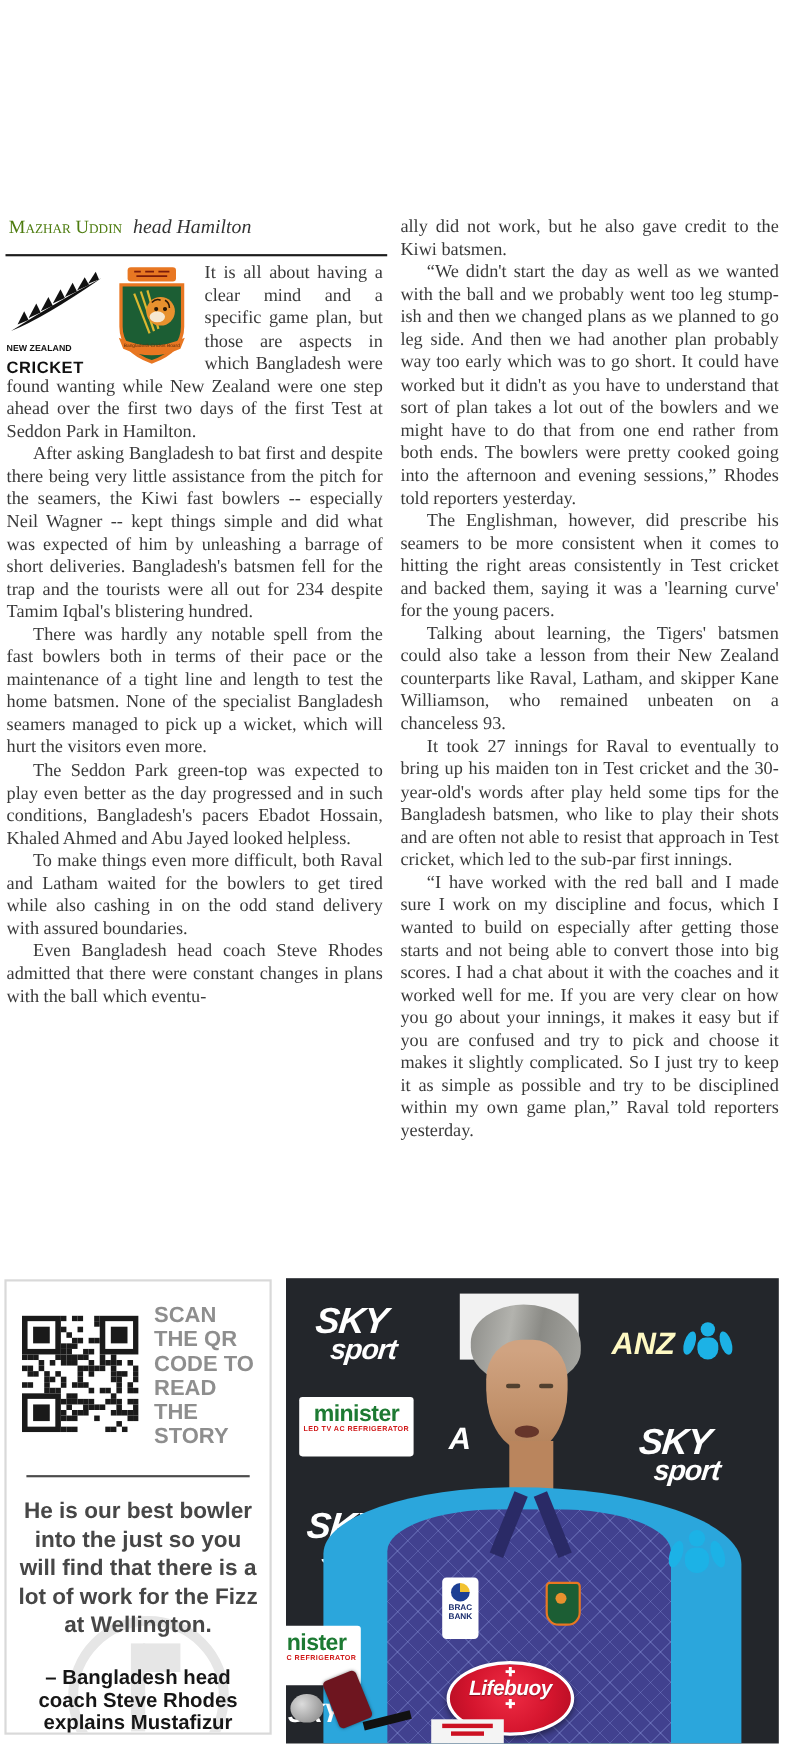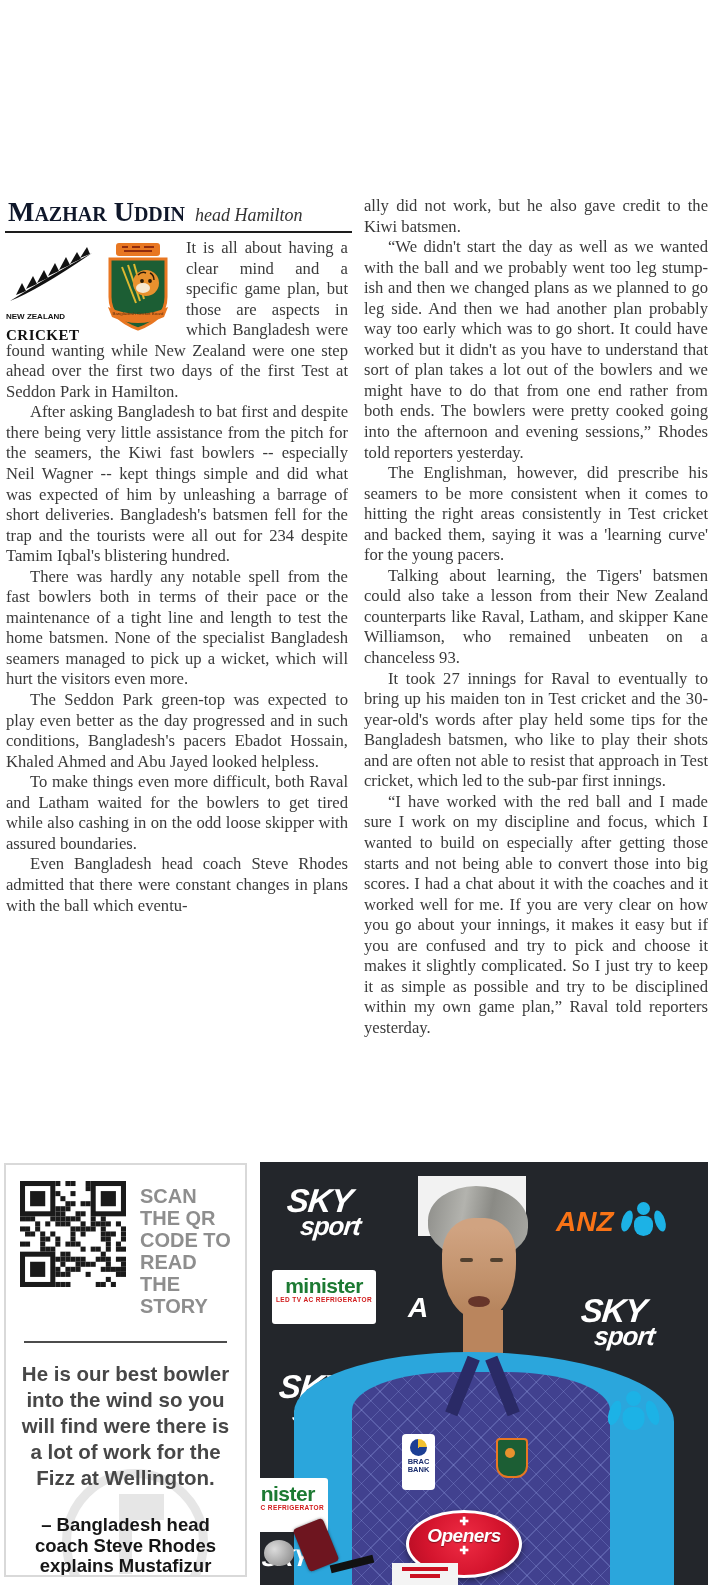--- a/index.html
+++ b/index.html
@@ -4,40 +4,40 @@
 <style>
   html,body{margin:0;padding:0;background:#fff;}
   .page{position:relative;width:716px;height:1588px;background:#fff;overflow:hidden;
         font-family:"Liberation Serif",serif;}
   
   .headline{position:absolute;left:8px;top:2px;width:706px;
     font-family:"Liberation Serif",serif;font-weight:bold;color:#2f2f31;
     font-size:87px;line-height:82px;letter-spacing:-3px;}
   
   .byline{position:absolute;left:8px;top:196px;width:348px;white-space:nowrap;}
-  .byline-name{font-variant:small-caps;font-weight:bold;font-size:28px;color:#0f172a;}
+  .byline-name{font-variant:small-caps;font-weight:normal;font-size:17px;color:#4d7c0f;}
   .byline-from{font-style:italic;font-size:18px;color:#333;margin-left:6px;}
   .byline-rule{position:absolute;left:5px;top:231px;width:347px;border-top:2px solid #1d1d1d;}
   
   .col{position:absolute;font-size:16.6px;line-height:20.55px;color:#3a3a3a;
        text-align:justify;overflow:hidden;}
   .col-left{left:6px;top:238px;width:342px;height:886px;}
   .col-right{left:364px;top:196px;width:344px;height:930px;}
   .col p{margin:0;}
   .col p + p{text-indent:24px;}
   
   .logo-block{float:left;width:172px;height:92px;margin:3px 8px 2px 0;position:relative;}
   .nz-logo{position:absolute;left:0;top:4px;width:92px;height:86px;}
   .nz-text1{font-family:"Liberation Sans",sans-serif;font-weight:bold;font-size:8px;color:#111;display:block;margin-top:-4px;}
-  .nz-text2{font-family:Liberation Serif, serif;font-weight:bold;font-size:15px;color:#111;display:block;margin-top:-2px;letter-spacing:.5px;}
+  .nz-text2{font-family:Liberation Sans, sans-serif;font-weight:bold;font-size:15px;color:#111;display:block;margin-top:-2px;letter-spacing:.5px;}
   .bcb-logo{position:absolute;left:96px;top:0;width:72px;height:92px;}
   
   .qr-card{position:absolute;left:4px;top:1163px;width:239px;height:410px;
            border:2px solid #d9d9d9;background:#fff;overflow:hidden;}
-  .qr-row{display:flex;gap:14px;padding:16px 10px 8px 14px;}
+  .qr-row{display:flex;gap:14px;padding:16px 10px 8px 14px;align-items:center;}
   .qr-svg{width:106px;height:106px;flex:0 0 auto;}
   .scan-text{font-family:"Liberation Sans",sans-serif;font-weight:bold;
              font-size:20px;line-height:22px;color:#8e8e8e;width:92px;margin-top:4px;}
   .qr-rule{margin:16px 18px 0 18px;border-top:2px solid #4c4c4c;}
   .quote-block{position:relative;margin-top:18px;padding:0 8px;text-align:center;}
   .quote-watermark{position:absolute;left:50%;top:108px;width:128px;height:128px;margin-left:-64px;
     border:9px solid #e6e6e6;border-radius:50%;z-index:0;}
   .quote-watermark .flagpole{position:absolute;left:48px;top:16px;width:13px;height:80px;background:#e6e6e6;}
   .quote-watermark .flag{position:absolute;left:59px;top:16px;width:34px;height:26px;background:#e6e6e6;}
   .pull-quote{position:relative;z-index:1;font-family:"Liberation Sans",sans-serif;
@@ -45,21 +45,21 @@
   .quote-attr{position:relative;z-index:1;font-family:"Liberation Sans",sans-serif;
     font-weight:bold;font-size:18.5px;line-height:20.5px;color:#161616;margin:24px 0 0 0;}
   
   .photo{position:absolute;left:260px;top:1162px;width:448px;height:423px;
          background:#23262b;overflow:hidden;font-family:"Liberation Sans",sans-serif;}
   .sky{position:absolute;color:#fff;font-weight:bold;font-style:italic;
        transform:skewX(-6deg);line-height:1;}
   .sky .s1{display:block;font-size:33px;letter-spacing:-1px;}
   .sky .s2{display:block;font-size:26px;margin:-4px 0 0 16px;letter-spacing:-1px;text-transform:lowercase;}
   .anz{position:absolute;display:flex;align-items:center;gap:8px;}
-  .anz-text{color:#f97316;font-weight:bold;font-size:28px;font-style:italic;letter-spacing:0px;}
+  .anz-text{color:#fef9c3;font-weight:bold;font-size:28px;font-style:italic;letter-spacing:0px;}
   .anz-sym{position:relative;width:42px;height:40px;}
   .anz-sym .c{position:absolute;background:#1cb2e6;}
   .anz-sym .head{left:15px;top:0;width:13px;height:13px;border-radius:50%;}
   .anz-sym .body{left:12px;top:14px;width:19px;height:20px;border-radius:8px 8px 10px 10px;}
   .anz-sym .petL{left:0;top:8px;width:10px;height:22px;border-radius:50% 50% 50% 50%;transform:rotate(18deg);}
   .anz-sym .petR{left:33px;top:8px;width:10px;height:22px;border-radius:50%;transform:rotate(-18deg);}
   .minister{position:absolute;width:104px;height:54px;background:#fff;border-radius:3px;
             text-align:center;padding-top:6px;box-sizing:border-box;}
   .minister .m1{display:block;color:#1d7a33;font-weight:bold;font-size:21px;line-height:20px;letter-spacing:-.5px;}
   .minister .m2{display:block;color:#d01a1a;font-weight:bold;font-size:6.5px;letter-spacing:.4px;}
@@ -164,21 +164,21 @@
             </g>
             <path d="M6,66 Q36,80 66,66 L62,76 Q36,88 10,76 Z" fill="#e87722"></path>
             <text x="36" y="74" text-anchor="middle" font-size="4.4" fill="#5a2d0c">Bangladesh Cricket Board</text>
           </svg>
         </span>
       </span><span>It is all about having a clear mind and a specific game plan, but those are aspects in which Bangladesh were found wanting while New Zealand were one step ahead over the first two days of the first Test at Seddon Park in Hamilton.</span>
     </p>
     <p>After asking Bangladesh to bat first and despite there being very little assistance from the pitch for the seamers, the Kiwi fast bowlers -- especially Neil Wagner -- kept things simple and did what was expected of him by unleashing a barrage of short deliveries. Bangladesh's batsmen fell for the trap and the tourists were all out for 234 despite Tamim Iqbal's blistering hundred.</p>
     <p>There was hardly any notable spell from the fast bowlers both in terms of their pace or the maintenance of a tight line and length to test the home batsmen. None of the specialist Bangladesh seamers managed to pick up a wicket, which will hurt the visitors even more.</p>
     <p>The Seddon Park green-top was expected to play even better as the day progressed and in such conditions, Bangladesh's pacers Ebadot Hossain, Khaled Ahmed and Abu Jayed looked helpless.</p>
-    <p>To make things even more difficult, both Raval and Latham waited for the bowlers to get tired while also cashing in on the odd loose skipper with assured boundaries.</p>
+    <p>To make things even more difficult, both Raval and Latham waited for the bowlers to get tired while also cashing in on the odd stand delivery with assured boundaries.</p>
     <p>Even Bangladesh head coach Steve Rhodes admitted that there were constant changes in plans with the ball which eventu-</p>
   </div>
 
   <div class="col col-right">
     <p>ally did not work, but he also gave credit to the Kiwi batsmen.</p>
     <p>“We didn't start the day as well as we wanted with the ball and we probably went too leg stump-ish and then we changed plans as we planned to go leg side. And then we had another plan probably way too early which was to go short. It could have worked but it didn't as you have to understand that sort of plan takes a lot out of the bowlers and we might have to do that from one end rather from both ends. The bowlers were pretty cooked going into the afternoon and evening sessions,” Rhodes told reporters yesterday.</p>
     <p>The Englishman, however, did prescribe his seamers to be more consistent when it comes to hitting the right areas consistently in Test cricket and backed them, saying it was a 'learning curve' for the young pacers.</p>
     <p>Talking about learning, the Tigers' batsmen could also take a lesson from their New Zealand counterparts like Raval, Latham, and skipper Kane Williamson, who remained unbeaten on a chanceless 93.</p>
     <p>It took 27 innings for Raval to eventually to bring up his maiden ton in Test cricket and the 30-year-old's words after play held some tips for the Bangladesh batsmen, who like to play their shots and are often not able to resist that approach in Test cricket, which led to the sub-par first innings.</p>
     <p>“I have worked with the red ball and I made sure I work on my discipline and focus, which I wanted to build on especially after getting those starts and not being able to convert those into big scores. I had a chat about it with the coaches and it worked well for me. If you are very clear on how you go about your innings, it makes it easy but if you are confused and try to pick and choose it makes it slightly complicated. So I just try to keep it as simple as possible and try to be disciplined within my own game plan,” Raval told reporters yesterday.</p>
@@ -336,21 +336,21 @@
         </g>
       </svg>
       <div class="scan-text">SCAN THE QR CODE TO READ THE STORY</div>
     </div>
     <div class="qr-rule"></div>
     <div class="quote-block">
       <div class="quote-watermark">
         <span class="flagpole"></span>
           <span class="flag"></span>
       </div>
-      <p class="pull-quote">He is our best bowler into the wind so you will find were there is a lot of work for the Fizz at Wellington.</p>
+      <p class="pull-quote">He is our best bowler into the just so you will find that there is a lot of work for the Fizz at Wellington.</p>
       <p class="quote-attr">– Bangladesh head coach Steve Rhodes explains Mustafizur Rahman's exclusion from the ongoing Test against New Zealand.</p>
     </div>
   </div>
 
   <div class="photo">
     <div class="whitebox"></div>
 
     <div class="sky" style="left:26px;top:22px;">
       <span class="s1">SKY</span>
       <span class="s2">sport</span>
@@ -418,21 +418,21 @@
     <div class="sky" style="left:2px;top:384px;">
       <span class="s1" style="font-size:24px;">SKY</span>
     </div>
 
     <div class="mic-stem"></div>
     <div class="mic-head"></div>
     <div class="mic-flag"></div>
 
     <div class="lifebuoy">
       <span class="plus">✚</span>
-      <span class="lb">Openers</span>
+      <span class="lb">Lifebuoy</span>
       <span class="plus" style="margin-top:-2px;">✚</span>
     </div>
 
     <div class="bottom-sign">
         <b></b>
         <b></b>
       </div>
   </div>
 
 </div>

